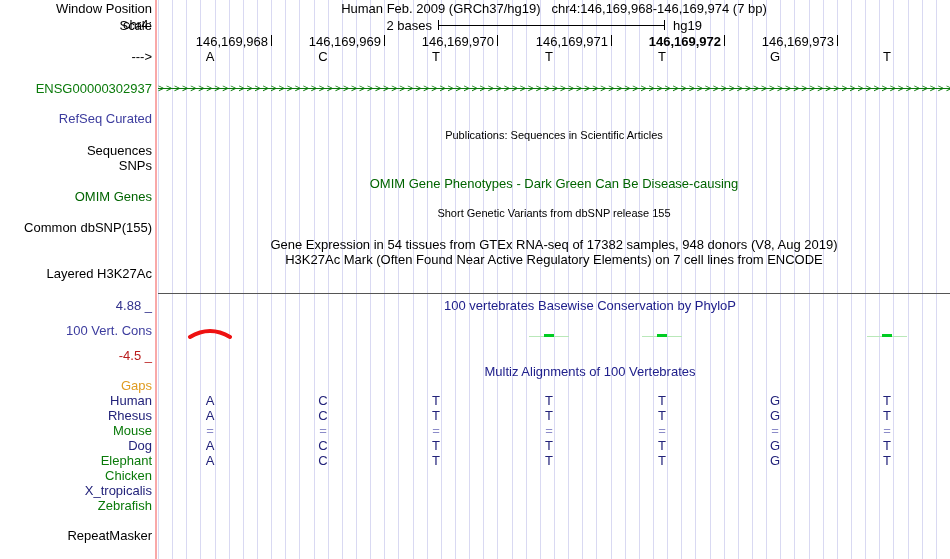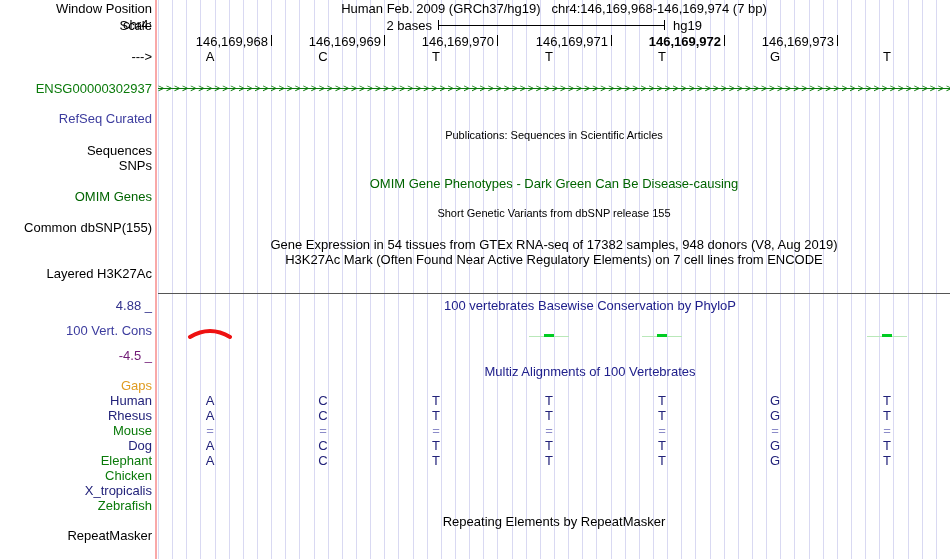--- a/index.html
+++ b/index.html
@@ -16,21 +16,21 @@
   .llabel { position:absolute; right:798px; text-align:right; white-space:nowrap; }
   .center-title { position:absolute; left:158px; width:792px; text-align:center; white-space:pre; }
   .small { font-size:11px; }
   .green { color:#0a7a0a; }
   .dgreen { color:#006400; }
   .bluelabel { color:#3c3c9e; }
   .navy { color:#22227a; }
   .orange { color:#df9b20; }
   .titleblue { color:#20208c;margin-left:36px; }
   .maxlab { color:#32328c; }
-  .minlab { color:#701a75; }
+  .minlab { color:#b91c1c; }
   .bar-line { position:absolute; left:438px; top:25px; width:227px; height:1px; background:#000; }
   .bar-tick { position:absolute; width:1px; height:10px; top:20px; background:#000; }
   .scale-text { position:absolute; left:340px; top:18px; width:92px; text-align:right; }
   .hg19-text { position:absolute; left:673px; top:18px; }
   .coord-label { position:absolute; width:92px; text-align:right; }
   .ruler-tick { position:absolute; width:1px; height:11px; background:#000; }
   .base-letter { position:absolute; width:20px; text-align:center; }
   .sep-line { position:absolute; left:158px; top:293px; width:792px; height:1px; background:#555; }
   .arrow-row { position:absolute; left:158px; top:82px; width:792px; height:13px; overflow:hidden; color:#0a7a0a; }
   .arrow-line { position:absolute; left:0; top:6px; width:100%; height:1px; background:#0a7a0a; }
@@ -85,21 +85,20 @@
   <div class="sep-line"></div>
   <div class="center-title titleblue" style="top:298px;">100 vertebrates Basewise Conservation by PhyloP</div>
   <div class="llabel maxlab" style="top:298px;">4.88 _</div>
   <div class="llabel bluelabel" style="top:323px;">100 Vert. Cons</div>
   <div class="llabel minlab" style="top:348px;">-4.5 _</div>
   <div id="conservation-layer"></div>
 
   <div class="center-title titleblue" style="top:364px;">Multiz Alignments of 100 Vertebrates</div>
   <div id="alignment-layer"></div>
 
-  <div class="center-title" style="top:514px;">Repeating Elements by RepeatMasker</div>
   <div class="llabel" style="top:528px;">RepeatMasker</div>
 <div class="coord-label" style="left: 176px; top: 34px;">146,169,968</div>
     <div class="ruler-tick" style="left: 271px; top: 35px;"></div>
     <div class="coord-label" style="left: 289px; top: 34px;">146,169,969</div>
     <div class="ruler-tick" style="left: 384px; top: 35px;"></div>
     <div class="coord-label" style="left: 402px; top: 34px;">146,169,970</div>
     <div class="ruler-tick" style="left: 497px; top: 35px;"></div>
     <div class="coord-label" style="left: 516px; top: 34px;">146,169,971</div>
     <div class="ruler-tick" style="left: 611px; top: 35px;"></div>
     <div class="coord-label" style="left: 629px; top: 34px; font-weight: bold;">146,169,972</div>

